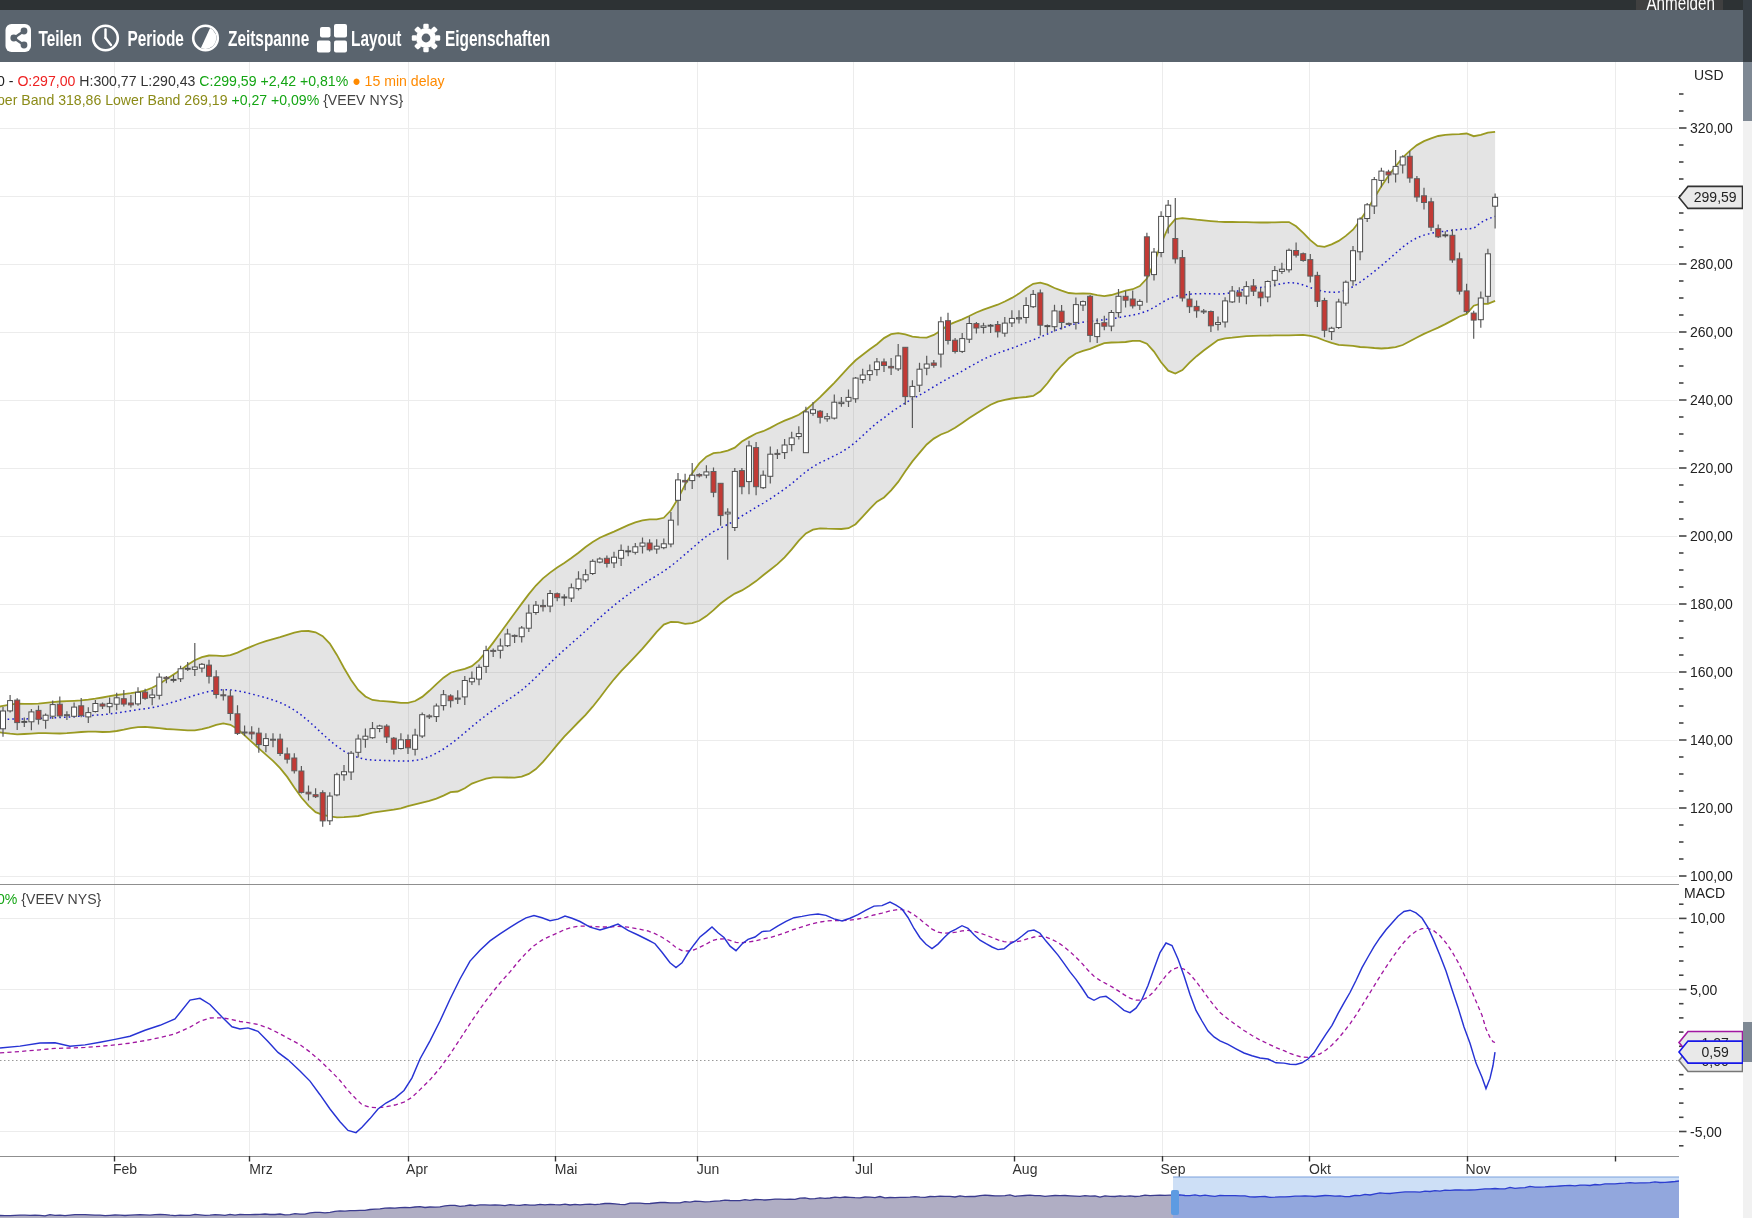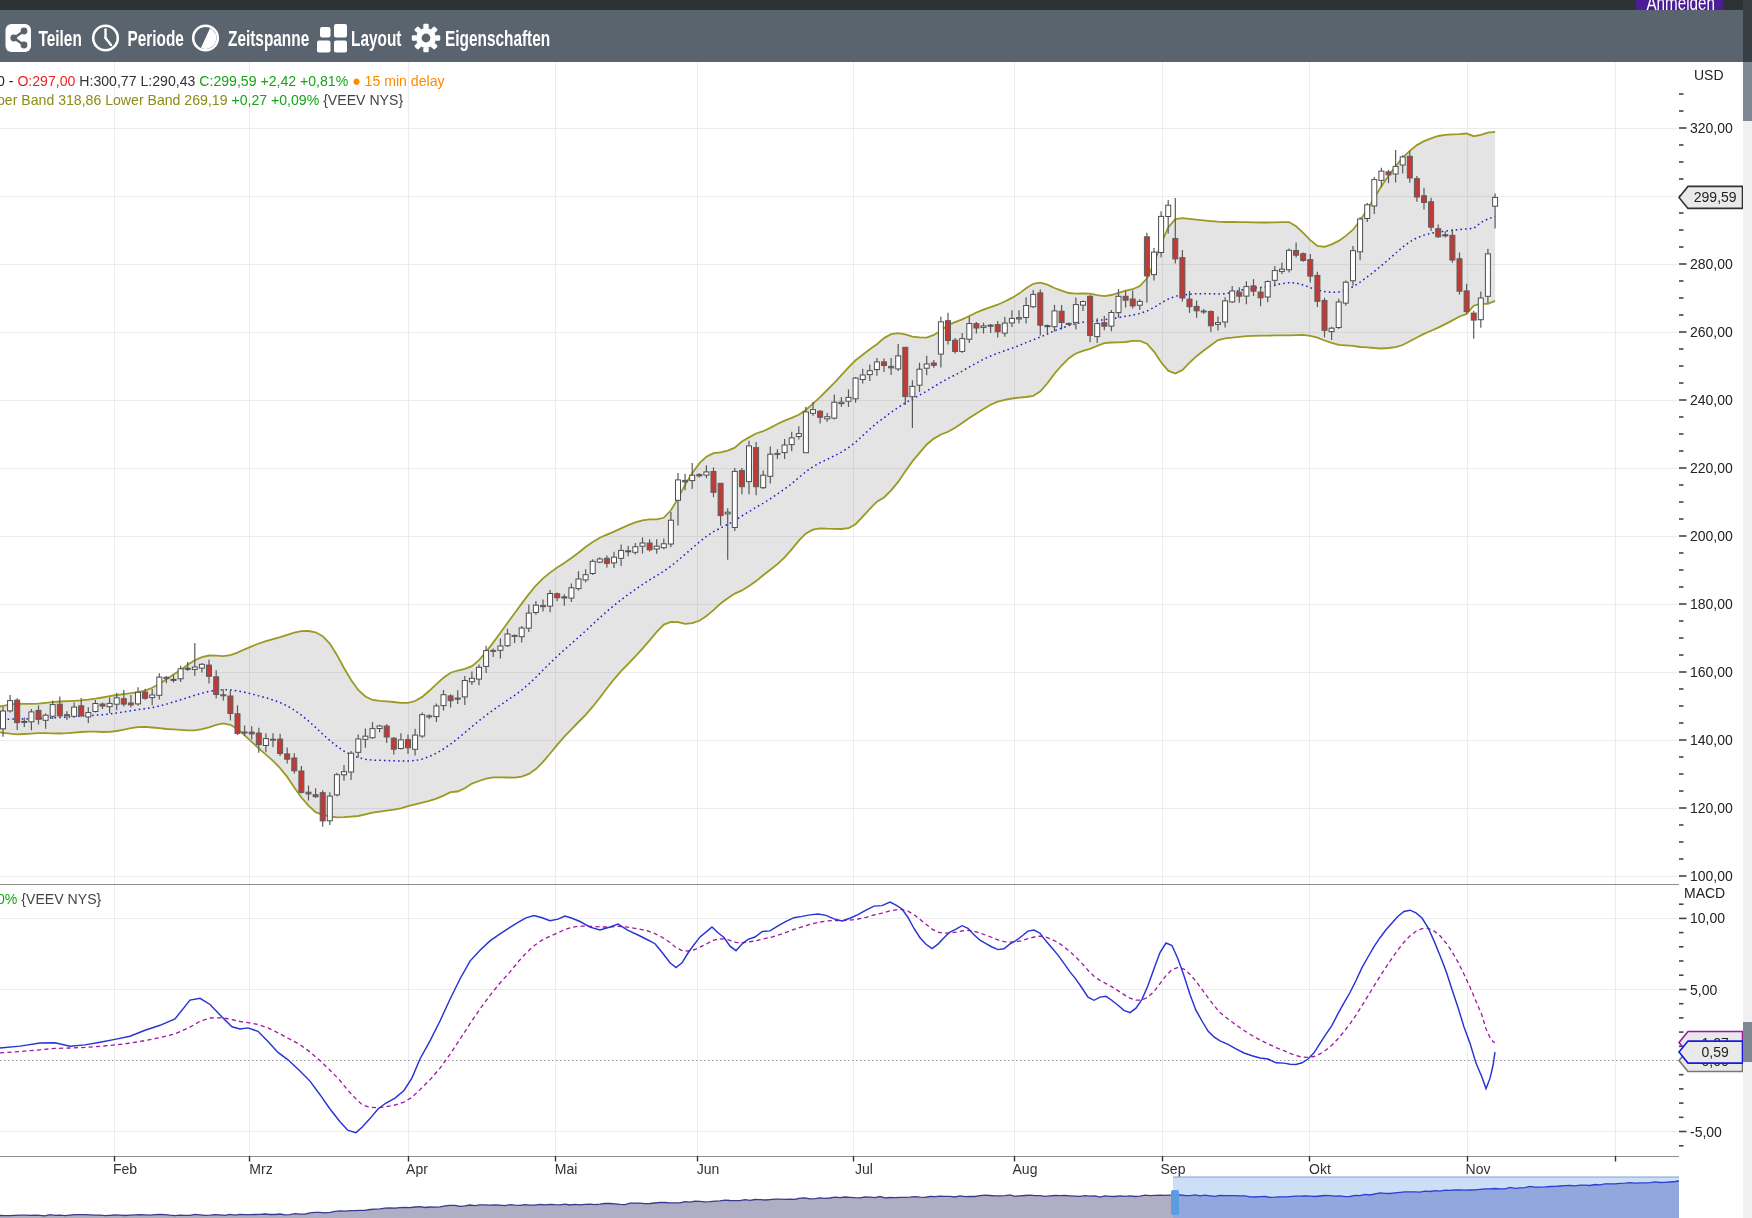--- a/index.html
+++ b/index.html
@@ -1,18 +1,18 @@
 <!DOCTYPE html>
 <html><head><meta charset="utf-8"><style>
 html,body{margin:0;padding:0}
 body{width:1752px;height:1218px;position:relative;background:#fff;overflow:hidden;font-family:"Liberation Sans",sans-serif}
 .abs{position:absolute}
 </style></head><body>
 <div class="abs" style="left:0;top:0;width:1752px;height:10px;background:#2d3234"></div>
-<div class="abs" style="left:1636px;top:0;width:87px;height:13px;background:#4c1d95;overflow:hidden;text-align:center">
+<div class="abs" style="left:1636px;top:0;width:87px;height:13px;background:#404040;overflow:hidden;text-align:center">
     <div style="margin-top:-7px;line-height:20px;font-size:20px;color:#fff;transform:scaleX(0.76)">Anmelden</div>
   </div>
 <div class="abs" style="left:0;top:10px;width:1743px;height:52px;background:#5a646e"></div>
 <div class="abs" style="left:1743px;top:0;width:9px;height:62px;background:#373e44"></div>
 <svg width="600" height="52" style="position:absolute;left:0;top:10px" font-family="Liberation Sans, sans-serif">
 <rect x="5.5" y="14" width="25.5" height="28" rx="6" fill="#fff"></rect>
 <g fill="#5a646e">
       <circle cx="13.8" cy="28" r="3.4"></circle>
       <circle cx="24" cy="21" r="3.4"></circle>
       <circle cx="24" cy="35" r="3.4"></circle>

